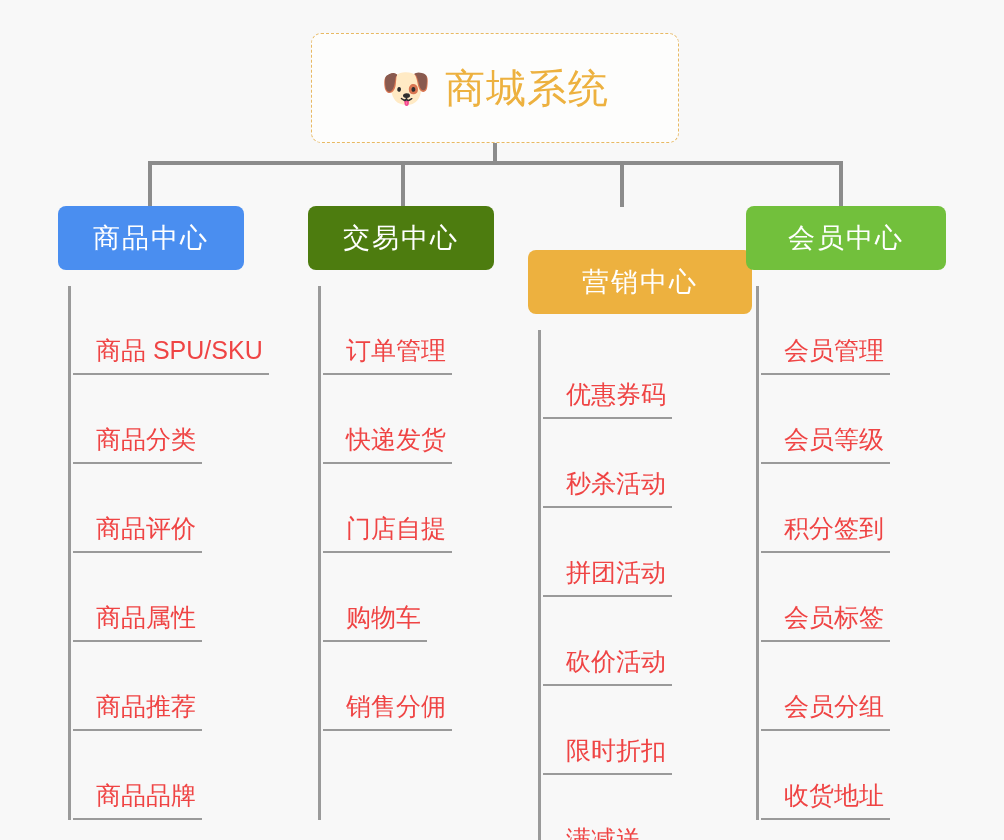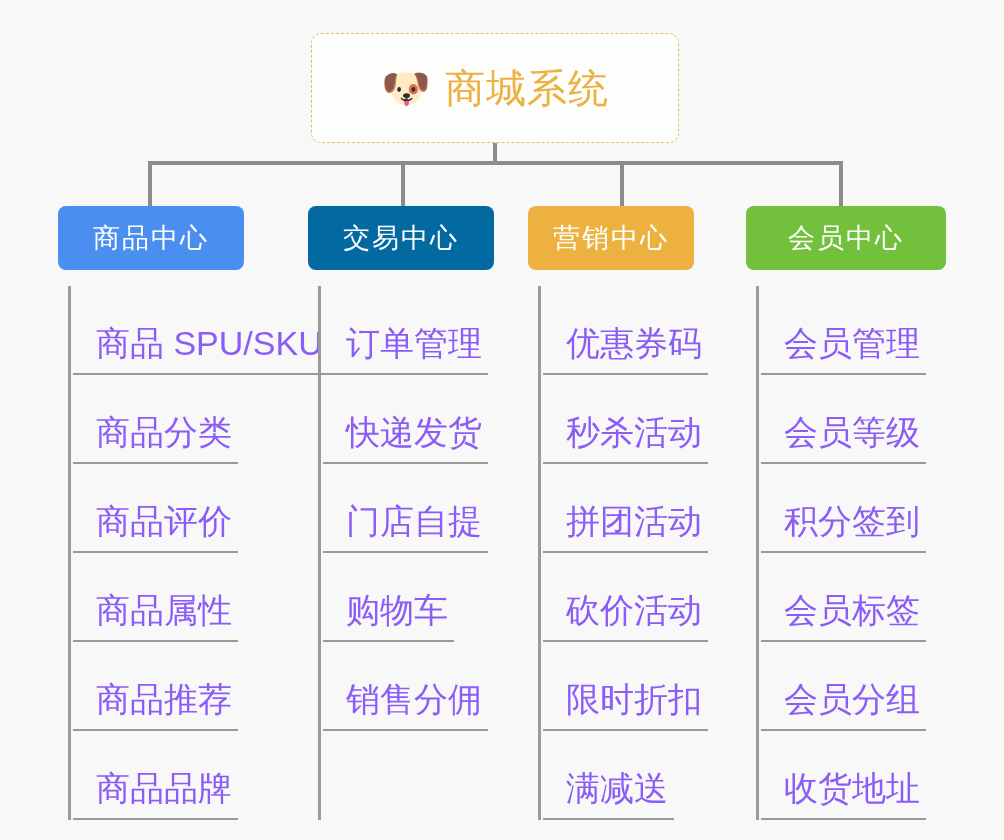--- a/index.html
+++ b/index.html
@@ -109,22 +109,22 @@
     position: relative;
     height: 89px;
     box-sizing: border-box;
     display: flex;
     align-items: flex-end;
     padding-left: 34px;
   }
   .leaf-text {
     position: relative;
     display: inline-block;
-    font-size: 34px;
-    color: #8b5cf6;
+    font-size: 25px;
+    color: #ef4444;
     white-space: nowrap;
     padding: 0 6px 6px 6px;
     border-bottom: 2px solid #9a9a9a;
     margin-left: -6px;
   }
   
   .leaf::after {
     content: "";
     position: absolute;
     left: 11px;
@@ -173,42 +173,42 @@
           </div>
           <div class="leaf">
             <span class="leaf-text">商品推荐</span>
           </div>
           <div class="leaf">
             <span class="leaf-text">商品品牌</span>
           </div>
         </div>
       </div>
       <div class="column" style="left: 308px;">
-        <div class="cat-header" style="background: #0369a1; width: 186px;">交易中心</div>
+        <div class="cat-header" style="background: #4d7c0f; width: 186px;">交易中心</div>
         <div class="leaf-list">
           <div class="leaf-trunk" style="background: rgb(154, 154, 154); height: 534px;"></div>
           <div class="leaf">
             <span class="leaf-text">订单管理</span>
           </div>
           <div class="leaf">
             <span class="leaf-text">快递发货</span>
           </div>
           <div class="leaf">
             <span class="leaf-text">门店自提</span>
           </div>
           <div class="leaf">
             <span class="leaf-text">购物车</span>
           </div>
           <div class="leaf">
             <span class="leaf-text">销售分佣</span>
           </div>
         </div>
       </div>
       <div class="column" style="left: 528px;">
-        <div class="cat-header" style="background: rgb(237, 177, 63); width: 166px;">营销中心</div>
+        <div class="cat-header" style="background: rgb(237, 177, 63); width: 224px; margin-top: 44px;">营销中心</div>
         <div class="leaf-list">
           <div class="leaf-trunk" style="background: rgb(154, 154, 154); height: 534px;"></div>
           <div class="leaf">
             <span class="leaf-text">优惠券码</span>
           </div>
           <div class="leaf">
             <span class="leaf-text">秒杀活动</span>
           </div>
           <div class="leaf">
             <span class="leaf-text">拼团活动</span>

